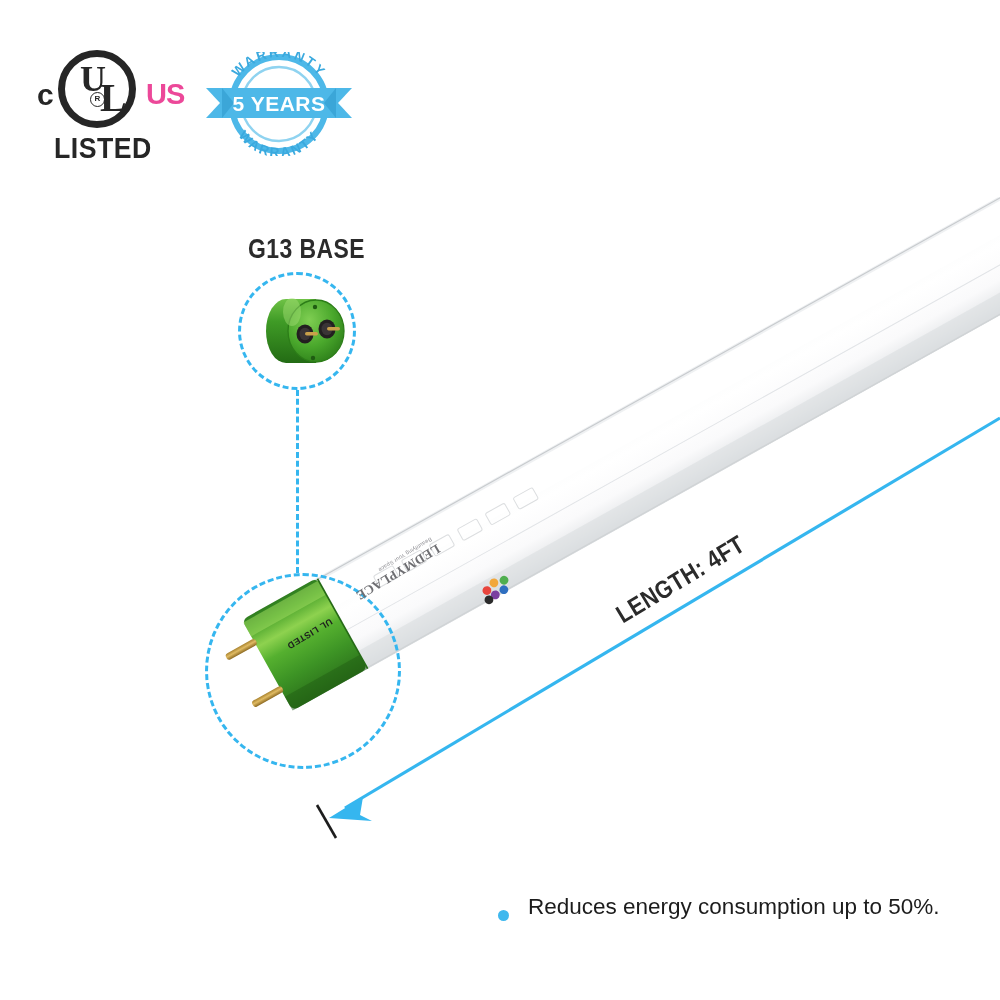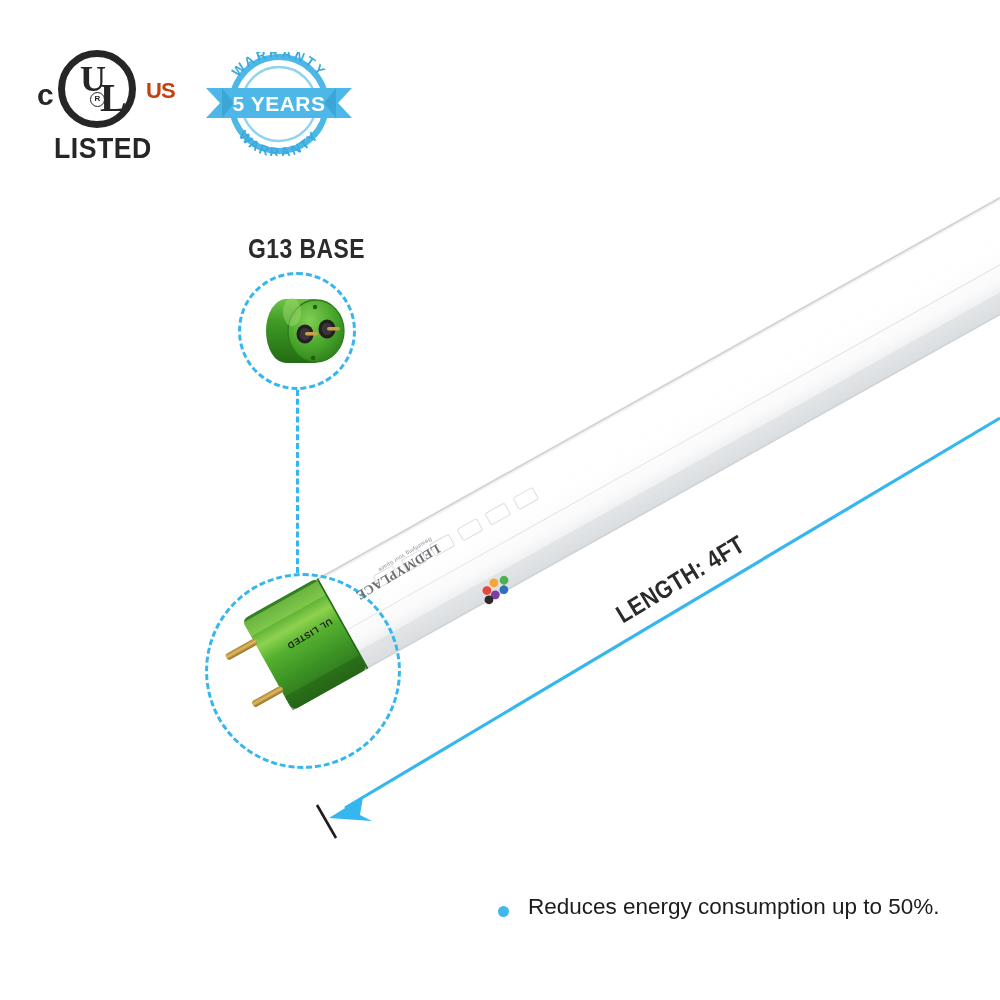--- a/index.html
+++ b/index.html
@@ -18,21 +18,21 @@
   .ul-c{position:absolute;left:9px;top:30px;font-size:30px;font-weight:bold;color:#262626;
         font-family:"Liberation Sans",sans-serif;letter-spacing:-1px;}
   .ul-circle{position:absolute;left:30px;top:2px;width:78px;height:78px;border:7px solid #262626;
              border-radius:50%;box-sizing:border-box;}
   .ul-u{position:absolute;left:52px;top:10px;font-size:36px;font-weight:bold;color:#262626;
         font-family:"Liberation Serif",serif;}
   .ul-l{position:absolute;left:72px;top:26px;font-size:40px;font-weight:bold;color:#262626;
         font-family:"Liberation Serif",serif;}
   .ul-reg{position:absolute;left:62px;top:44px;width:13px;height:13px;border:1.6px solid #262626;
           border-radius:50%;font-size:8px;line-height:11px;text-align:center;color:#262626;font-weight:bold;}
-  .ul-us{position:absolute;left:118px;top:30px;font-size:22px;font-weight:bold;color:#c2410c;letter-spacing:-1px;}
+  .ul-us{position:absolute;left:118px;top:30px;font-size:29px;font-weight:bold;color:#ec4899;letter-spacing:-1px;}
   .ul-listed{position:absolute;left:26px;top:84px;font-size:29px;font-weight:bold;color:#262626;
              letter-spacing:0.5px;transform:scaleX(0.92);transform-origin:left top;}
 
   
   .war-badge{position:absolute;left:206px;top:52px;width:146px;height:104px;}
   .war-badge svg{display:block;}
 
   
   .g13-label{position:absolute;left:248px;top:234px;font-size:27px;font-weight:bold;color:#2b2b2b;
              transform:scaleX(0.85);transform-origin:left top;white-space:nowrap;letter-spacing:0.5px;}
@@ -43,21 +43,21 @@
   .callout-big{position:absolute;left:205px;top:573px;width:196px;height:196px;
      border:3px dashed #35b6ef;border-radius:50%;box-sizing:border-box;}
   .callout-link{position:absolute;left:296px;top:390px;width:0;height:183px;
      border-left:3px dashed #35b6ef;}
 
   
   .g13-art{position:absolute;left:258px;top:284px;width:92px;height:92px;}
 
   
   .bullets{position:absolute;left:498px;top:892px;width:470px;}
-  .bullet-row{display:flex;align-items:center;margin-bottom:16px;}
+  .bullet-row{display:flex;align-items:flex-end;margin-bottom:16px;}
   .bullet-dot{width:11px;height:11px;border-radius:50%;background:#3fb8ee;margin-top:9px;
               margin-right:19px;flex:0 0 auto;}
   .bullet-text{font-size:22.5px;color:#1c1c1c;line-height:1.3;}
 
   
   .length-label{position:absolute;left:611px;top:604px;font-size:25px;font-weight:bold;color:#2b2b2b;
                 transform:rotate(-31deg) scaleX(0.86);transform-origin:left top;white-space:nowrap;
                 letter-spacing:0.5px;}
 
   

